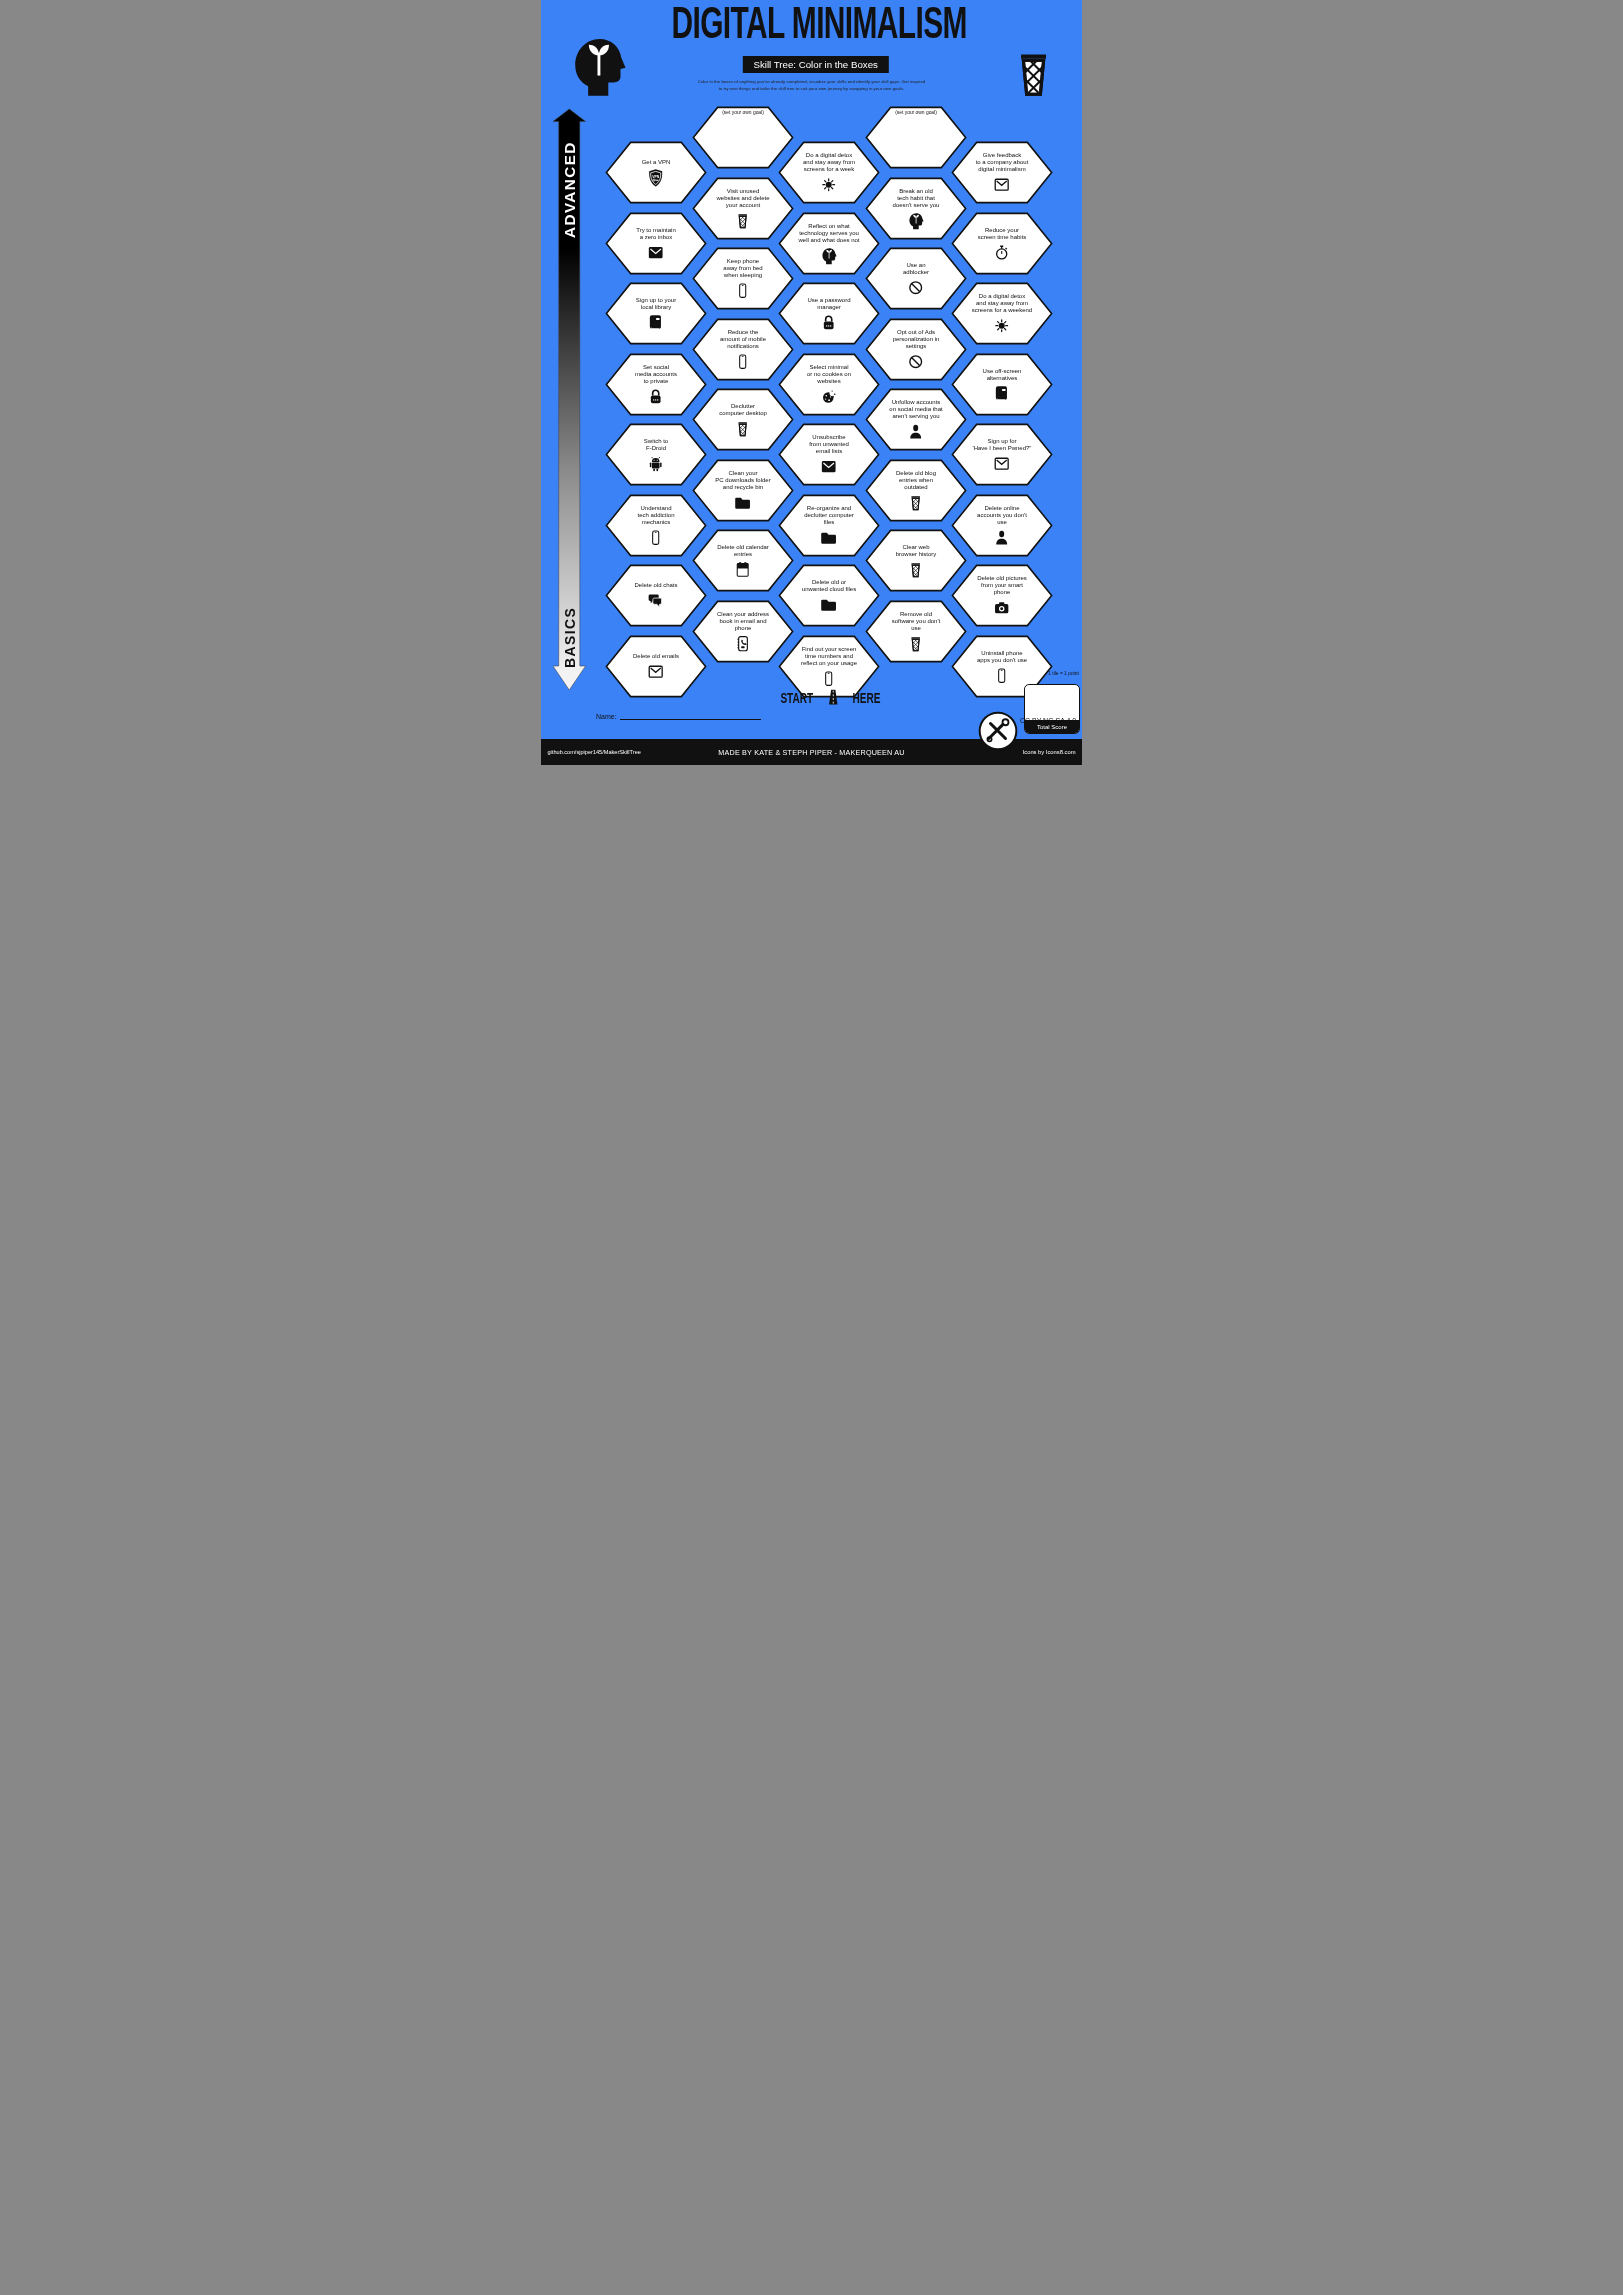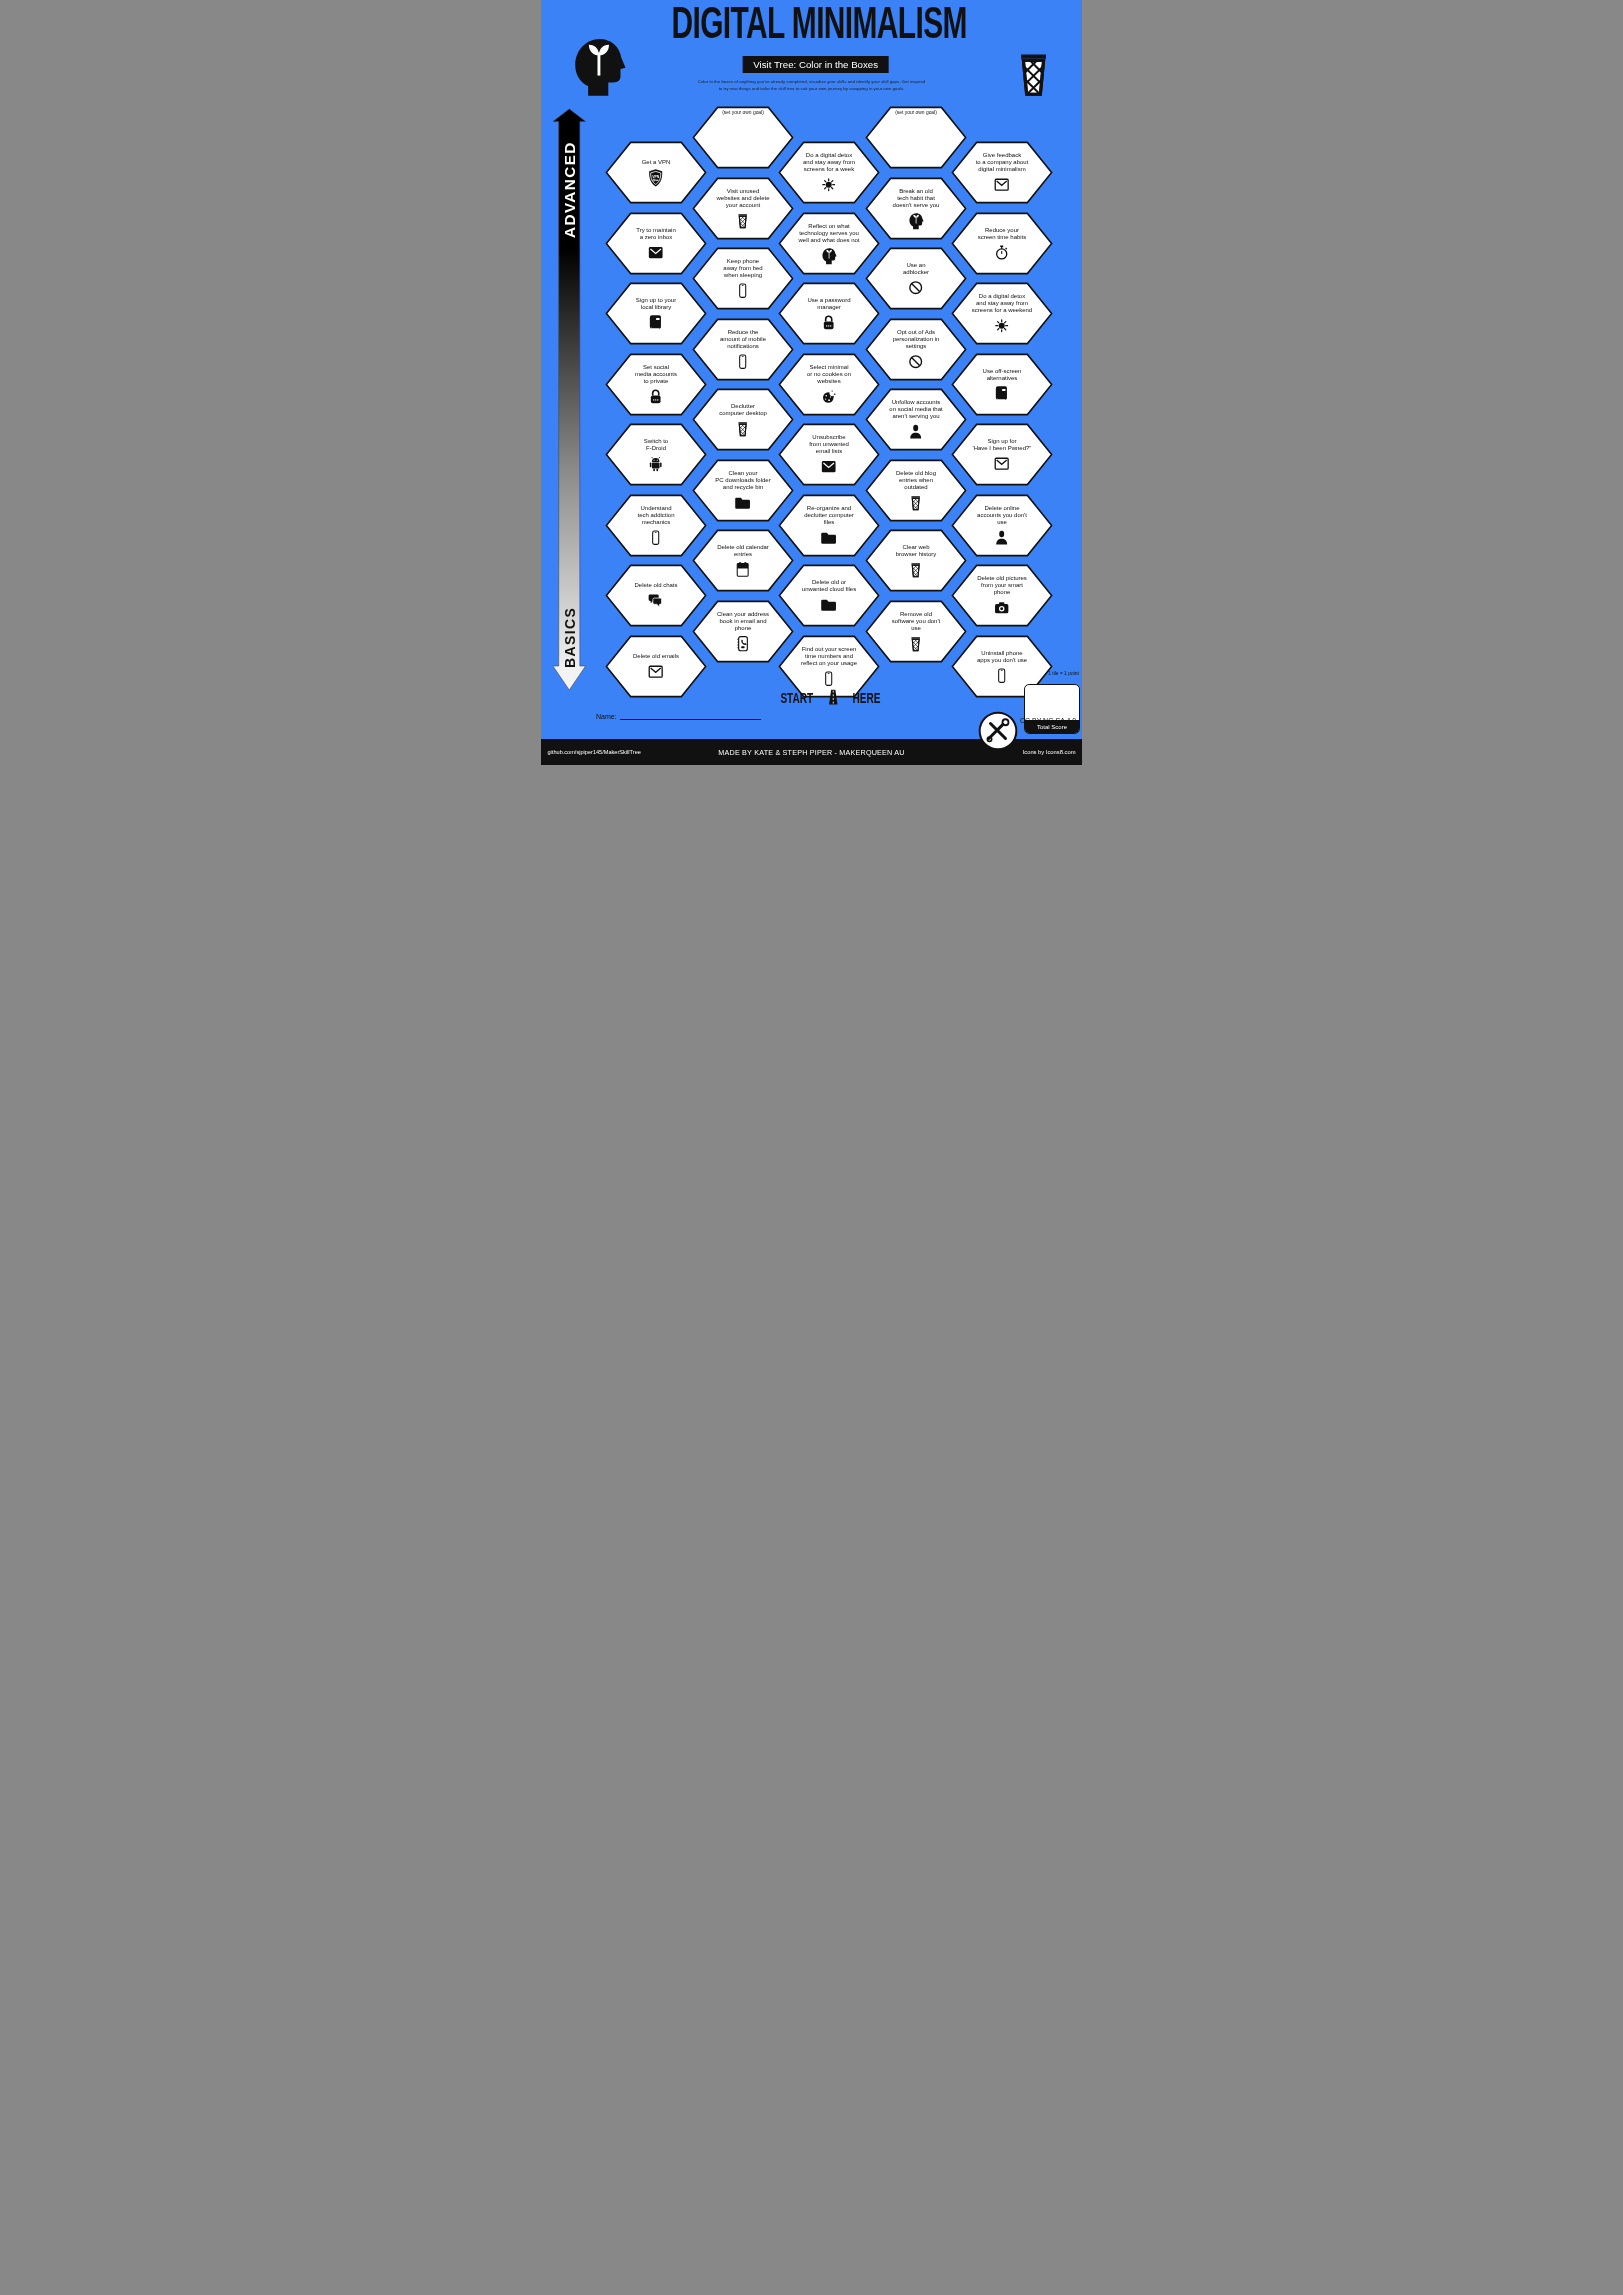--- a/index.html
+++ b/index.html
@@ -67,21 +67,21 @@
       <svg viewBox="0 0 48 48">
         <path d="M17.5 45 V38.5 C11.5 35.5 8.5 30 8.5 23.5 C8.5 13.5 16 5.5 25.5 5.5 C33.5 5.5 39.5 11 40.5 18.5 L43.5 25.5 L40 26.5 V31.5 C40 34.5 38 35.8 35 35.8 H31.5 V45 Z" fill="#111"></path>
         <path d="M25 31 V15" stroke="#fff" stroke-width="2" fill="none"></path>
         <path d="M25 17 C21 17 18 14 18 9.5 C22.5 9.5 25 12.5 25 17 Z" fill="#fff"></path>
         <path d="M25 17 C29 17 32 14 32 9.5 C27.5 9.5 25 12.5 25 17 Z" fill="#fff"></path>
       </svg>
     </div>
   <div class="title-wrap">
       <span>DIGITAL MINIMALISM</span>
     </div>
-  <div class="subtitle">Visit Tree: Color in the Boxes</div>
+  <div class="subtitle">Skill Tree: Color in the Boxes</div>
   <div class="desc">
     <div>Color in the boxes of anything you've already completed, visualize your skills and identify your skill gaps.  Get inspired</div>
     <div>to try new things and tailor the skill tree to suit your own journey by swapping in your own goals.</div>
   </div>
   <div class="trash-badge">
       <svg viewBox="0 0 48 48">
         <defs>
           <clipPath id="tbclip">
             <path d="M15.5 13 H32.5 L29.8 41.5 H18.2 Z"></path>
           </clipPath>

